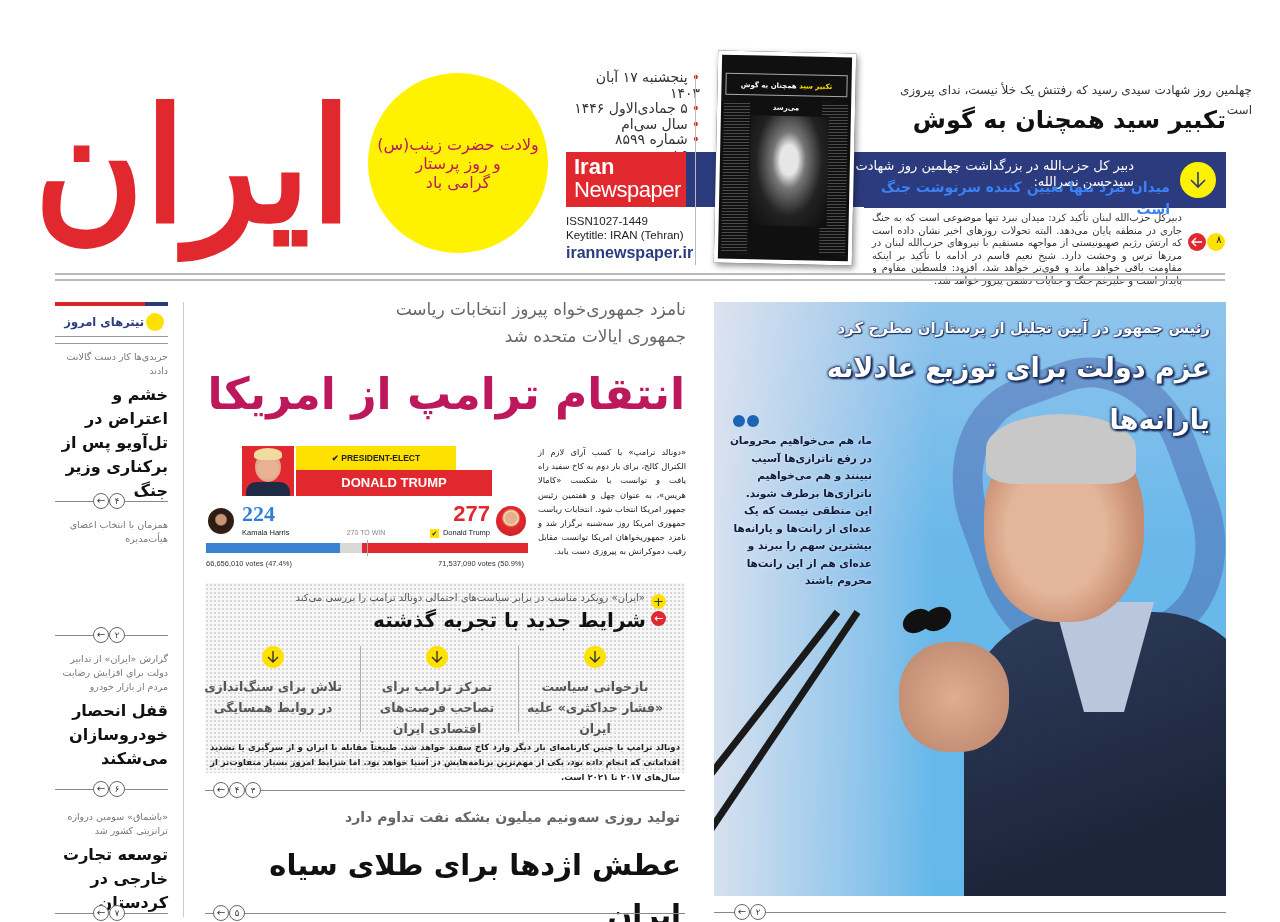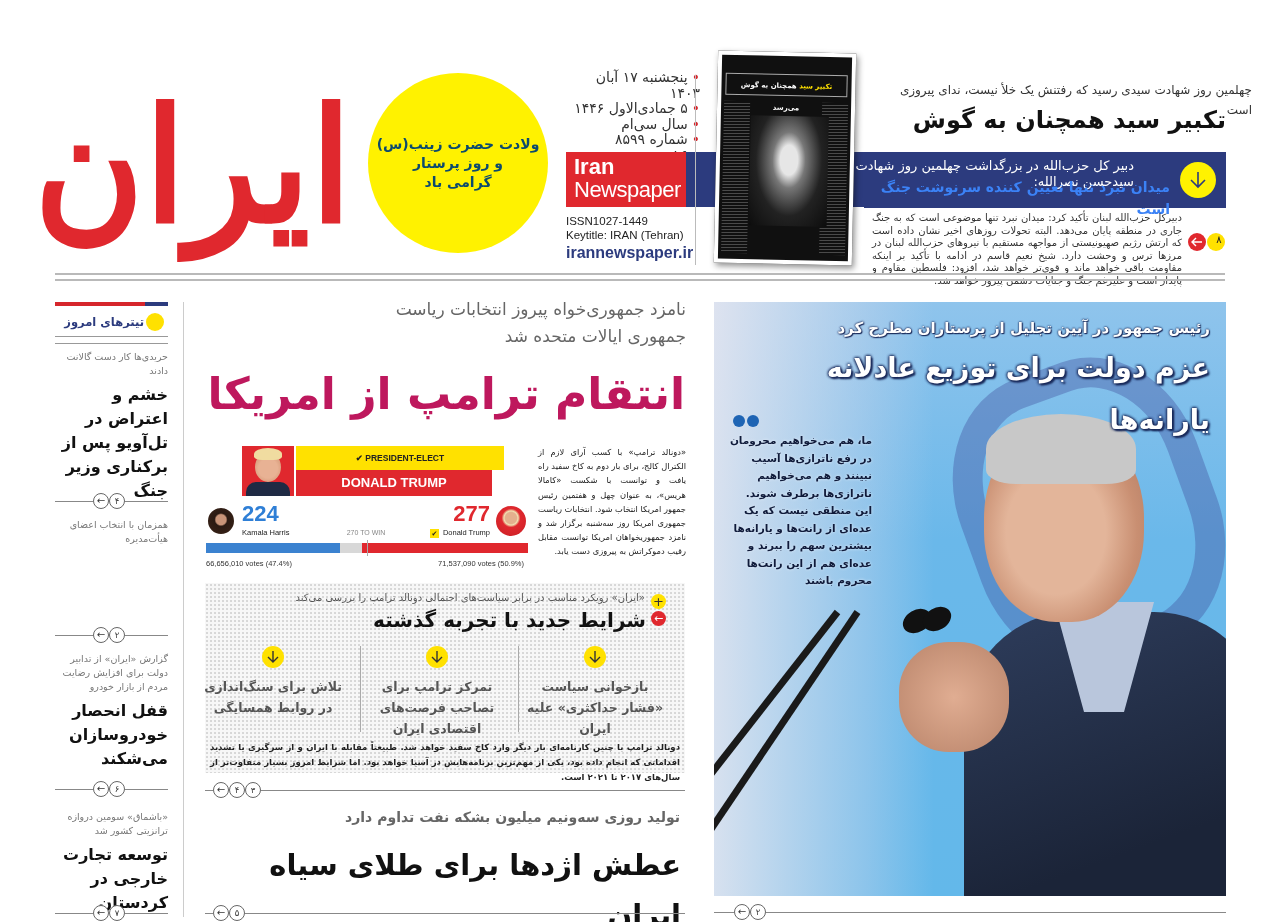--- a/index.html
+++ b/index.html
@@ -4,21 +4,21 @@
 <style>
   * { box-sizing: border-box; margin: 0; padding: 0; }
   html, body { width: 1280px; height: 922px; background: #ffffff; overflow: hidden; }
   body { position: relative; font-family: "DejaVu Sans", sans-serif; color: #111; direction: ltr; }
   .abs { position: absolute; }
   .rtl { direction: rtl; text-align: right; }
 
   
   .logo { left: 52px; top: 70px; width: 300px; height: 190px; color: #e0282e; font-family: "DejaVu Serif", serif; font-weight: bold; font-size: 150px; line-height: 190px; direction: rtl; text-align: center; letter-spacing: -6px; transform: scaleY(1.05); }
   .yellow-disc { left: 368px; top: 73px; width: 180px; height: 180px; border-radius: 50%; background: #fff200; display: flex; flex-direction: column; justify-content: center; align-items: center; direction: rtl; }
-  .yellow-disc span { font-size: 14px; font-weight: bold; line-height: 19px; color: #0c4a6e; }
+  .yellow-disc span { font-size: 16px; font-weight: normal; line-height: 19px; color: #be185d; }
 
   .info-list { left: 565px; top: 70px; width: 135px; direction: rtl; font-size: 14px; line-height: 15.5px; color: #333; }
   .info-list li { list-style: none; }
   .info-list li::before { content: "•"; color: #d6262c; margin-left: 4px; }
   .divider-v { left: 695px; top: 75px; width: 1px; height: 190px; background: #bbb; }
 
   .brand-band-red { left: 566px; top: 152px; width: 120px; height: 55px; background: #e0282e; }
   .brand-band-blue-l { left: 686px; top: 152px; width: 30px; height: 55px; background: #2c3b7e; }
   .brand-band-blue-r { left: 852px; top: 152px; width: 12px; height: 55px; background: #2c3b7e; }
   .brand-text-1 { left: 574px; top: 156px; font-family: "Liberation Sans", sans-serif; font-weight: bold; font-size: 22px; line-height: 22px; color: #fff; }
@@ -64,25 +64,25 @@
 
   .col-divider { left: 183px; top: 302px; width: 1px; height: 615px; background: #ccc; }
 
   
   .mid-kicker { left: 380px; top: 296px; width: 306px; font-size: 17px; color: #666; line-height: 27px; }
   .mid-title { left: 205px; top: 360px; width: 480px; font-size: 44px; font-weight: bold; color: #be185d; line-height: 68px; letter-spacing: -2px; }
 
   .chart { left: 206px; top: 444px; width: 322px; height: 130px; }
   .chart .photo-head { position: absolute; left: 36px; top: 2px; width: 52px; height: 50px; background: #e0282e; overflow: hidden; }
   .chart .face { position: absolute; border-radius: 50%; }
-  .chart .pres-band { position: absolute; left: 90px; top: 2px; width: 208px; height: 24px; background: #ffe100; font-family: "Liberation Sans", sans-serif; font-size: 8.5px; font-weight: bold; line-height: 24px; text-align: center; color: #222; }
+  .chart .pres-band { position: absolute; left: 90px; top: 2px; width: 160px; height: 24px; background: #ffe100; font-family: "Liberation Sans", sans-serif; font-size: 8.5px; font-weight: bold; line-height: 24px; text-align: center; color: #222; }
   .chart .name-band { position: absolute; left: 90px; top: 26px; width: 196px; height: 26px; background: #e0282e; font-family: "Liberation Sans", sans-serif; font-size: 13px; font-weight: bold; line-height: 26px; text-align: center; color: #fff; }
   .chart .harris-avatar { position: absolute; left: 0px; top: 62px; width: 30px; height: 30px; border-radius: 50%; background: radial-gradient(circle at 50% 45%, #c89478 0 26%, #2a1a12 34%, #3c2418 100%); border: 2px solid #fff; }
   .chart .trump-avatar { position: absolute; left: 290px; top: 62px; width: 30px; height: 30px; border-radius: 50%; background: radial-gradient(circle at 50% 40%, #e4b08e 0 24%, #f0e2b2 30%, #e0282e 40%, #c81e24 100%); }
-  .chart .harris-ev { position: absolute; left: 36px; top: 58px; font-family: Liberation Sans, sans-serif; font-weight: bold; font-size: 22px; line-height: 24px; color: #2f7fd6; }
+  .chart .harris-ev { position: absolute; left: 36px; top: 58px; font-family: Liberation Serif, serif; font-weight: bold; font-size: 22px; line-height: 24px; color: #2f7fd6; }
   .chart .harris-name { position: absolute; left: 36px; top: 84px; font-family: "Liberation Sans", sans-serif; font-size: 7.5px; line-height: 10px; color: #222; }
   .chart .trump-ev { position: absolute; right: 38px; top: 58px; font-family: "Liberation Sans", sans-serif; font-weight: bold; font-size: 22px; line-height: 24px; color: #e0282e; }
   .chart .trump-name { position: absolute; right: 38px; top: 84px; font-family: "Liberation Sans", sans-serif; font-size: 7.5px; line-height: 10px; color: #222; }
   .chart .check-box { display: inline-block; width: 9px; height: 9px; background: #ffe100; margin-right: 4px; vertical-align: -1px; font-size: 7px; line-height: 9px; text-align: center; }
   .chart .towin { position: absolute; left: 140px; top: 84px; width: 40px; font-family: "Liberation Sans", sans-serif; font-size: 7px; line-height: 10px; color: #888; text-align: center; }
   .chart .bar { position: absolute; left: 0; top: 99px; width: 322px; height: 10px; background: #d8d8d8; }
   .chart .bar .dem { position: absolute; left: 0; top: 0; height: 10px; background: #3b82d0; }
   .chart .bar .rep { position: absolute; right: 0; top: 0; height: 10px; background: #e0282e; }
   .chart .bar .mark { position: absolute; left: 161px; top: -3px; width: 1px; height: 16px; background: #aaa; }
   .chart .dem-votes { position: absolute; left: 0; top: 115px; font-family: "Liberation Sans", sans-serif; font-size: 7.5px; color: #333; }

